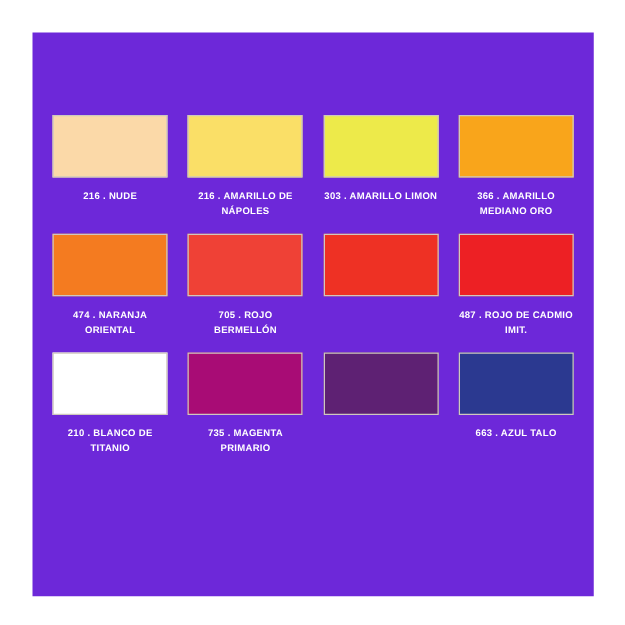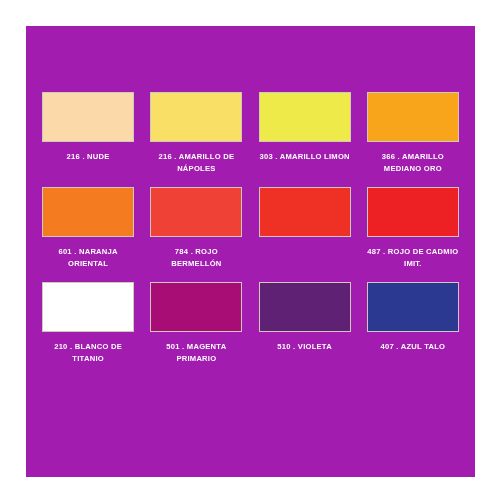--- a/index.html
+++ b/index.html
@@ -69,21 +69,21 @@
     line-height: 11.5px;
     letter-spacing: 0.25px;
     font-weight: bold;
     white-space: pre-line;
   }
 </style>
 </head>
 <body>
 
 <div id="page" style="background-color: rgb(255, 255, 255);">
-  <div id="panel" style="background-color: #a21caf;">
+  <div id="panel" style="background-color: #6d28d9;">
     <div id="grid">
 
       <div class="cell">
         <div class="chip" style="background-color: rgb(251, 217, 168); border-color: rgb(207, 200, 189);"></div>
         <div class="label" style="color: rgb(255, 255, 255);">216 . NUDE</div>
       </div>
 
       <div class="cell">
         <div class="chip" style="background-color: rgb(250, 223, 103); border-color: rgb(207, 200, 189);"></div>
         <div class="label" style="color: rgb(255, 255, 255);">216 . AMARILLO DE
@@ -96,27 +96,27 @@
       </div>
 
       <div class="cell">
         <div class="chip" style="background-color: rgb(249, 165, 27); border-color: rgb(207, 200, 189);"></div>
         <div class="label" style="color: rgb(255, 255, 255);">366 . AMARILLO
 MEDIANO ORO</div>
       </div>
 
       <div class="cell">
         <div class="chip" style="background-color: rgb(244, 123, 32); border-color: rgb(207, 200, 189);"></div>
-        <div class="label" style="color: rgb(255, 255, 255);">601 . NARANJA
+        <div class="label" style="color: rgb(255, 255, 255);">474 . NARANJA
 ORIENTAL</div>
       </div>
 
       <div class="cell">
         <div class="chip" style="background-color: rgb(239, 65, 54); border-color: rgb(207, 200, 189);"></div>
-        <div class="label" style="color: rgb(255, 255, 255);">784 . ROJO
+        <div class="label" style="color: rgb(255, 255, 255);">705 . ROJO
 BERMELLÓN</div>
       </div>
 
       <div class="cell">
         <div class="chip" style="background-color: rgb(238, 49, 36); border-color: rgb(207, 200, 189);"></div>
       </div>
 
       <div class="cell">
         <div class="chip" style="background-color: rgb(237, 32, 36); border-color: rgb(207, 200, 189);"></div>
         <div class="label" style="color: rgb(255, 255, 255);">487 . ROJO DE CADMIO
@@ -124,29 +124,28 @@
       </div>
 
       <div class="cell">
         <div class="chip" style="background-color: rgb(255, 255, 255); border-color: rgb(207, 200, 189);"></div>
         <div class="label" style="color: rgb(255, 255, 255);">210 . BLANCO DE
 TITANIO</div>
       </div>
 
       <div class="cell">
         <div class="chip" style="background-color: rgb(168, 12, 117); border-color: rgb(207, 200, 189);"></div>
-        <div class="label" style="color: rgb(255, 255, 255);">501 . MAGENTA
+        <div class="label" style="color: rgb(255, 255, 255);">735 . MAGENTA
 PRIMARIO</div>
       </div>
 
       <div class="cell">
         <div class="chip" style="background-color: rgb(94, 33, 115); border-color: rgb(207, 200, 189);"></div>
-        <div class="label" style="color: rgb(255, 255, 255);">510 . VIOLETA</div>
       </div>
 
       <div class="cell">
         <div class="chip" style="background-color: rgb(43, 57, 144); border-color: rgb(207, 200, 189);"></div>
-        <div class="label" style="color: rgb(255, 255, 255);">407 . AZUL TALO</div>
+        <div class="label" style="color: rgb(255, 255, 255);">663 . AZUL TALO</div>
       </div>
 
     </div>
   </div>
 </div>
 
 </body></html>

